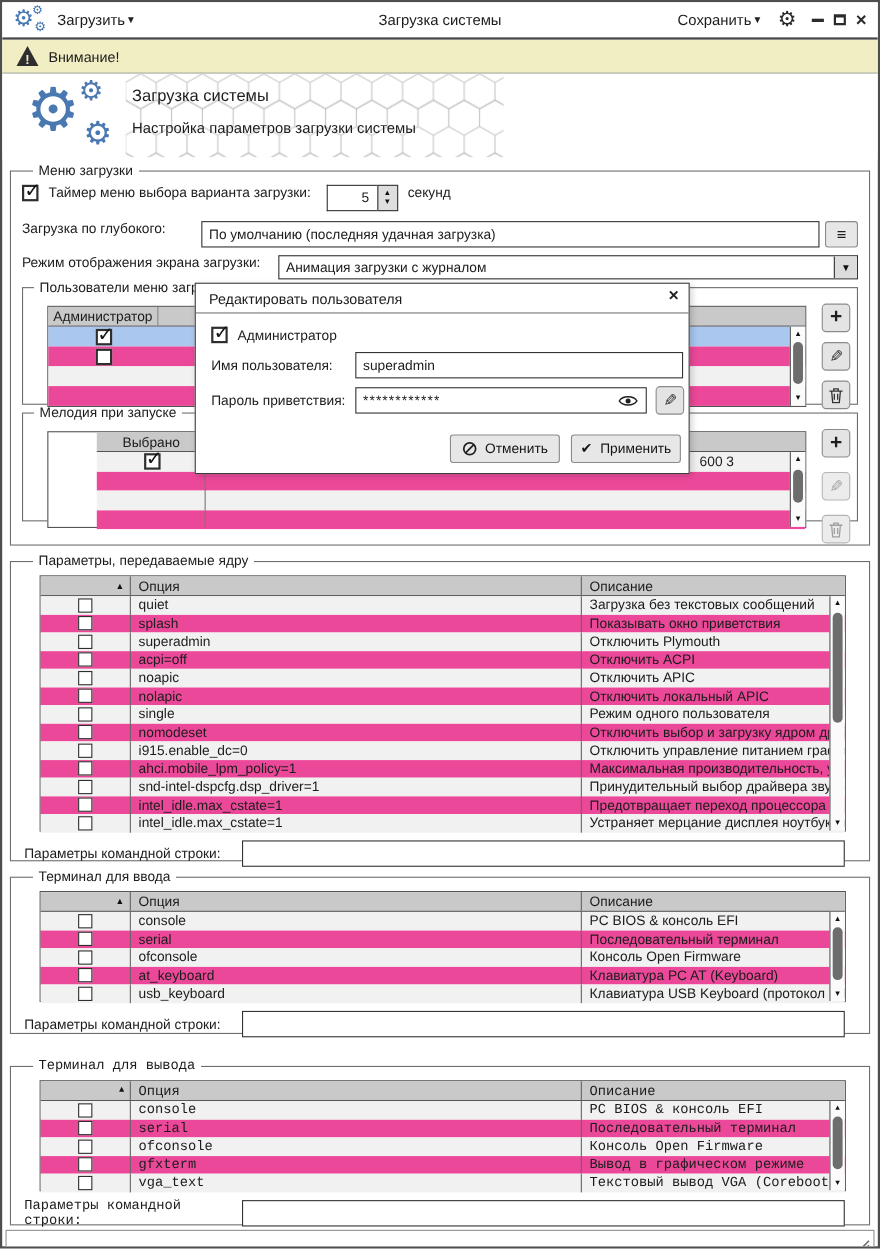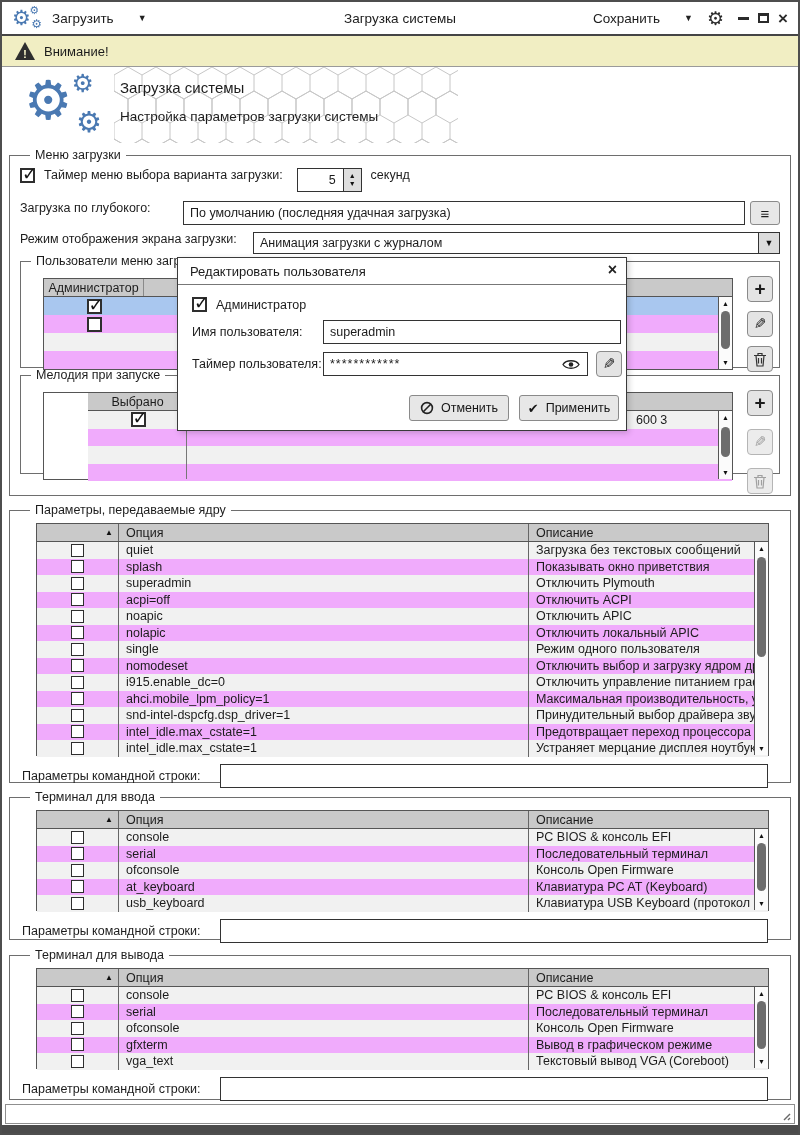--- a/index.html
+++ b/index.html
@@ -5,21 +5,21 @@
   * { box-sizing: border-box; margin: 0; padding: 0; }
   html,body { width: 800px; height: 1135px; }
   body {
     font-family: "Liberation Sans", "DejaVu Sans", sans-serif;
     font-size: 12.5px; color: #1c1c1c; background: #fff;
     border: 2px solid #4e4e4e; position: relative; overflow: hidden;
   }
   
   .titlebar { height: 34px; border-bottom: 2px solid #454545; display: flex; align-items: center; position: relative; background:#fff; }
   .tb-left { display:flex; align-items:center; gap:10px; padding-left:10px; }
-  .menu-btn { display:flex; align-items:center; gap:24px; font-size:13.5px; cursor:default; }
+  .menu-btn { display:flex; align-items:center; gap:1px; font-size:13.5px; cursor:default; }
   .caret { font-size:9px; color:#222; }
   .tb-center { position:absolute; left:0; right:0; text-align:center; font-size:13.5px; pointer-events:none; }
   .tb-right { margin-left:auto; display:flex; align-items:center; gap:14px; padding-right:10px; }
   .gear-glyph { color:#2b2b2b; font-size:19px; line-height:1; }
   .winctl { display:flex; align-items:center; gap:9px; }
   .ic-min { width:11px; height:3px; background:#2b2b2b; display:inline-block; }
   .ic-max { width:11px; height:10px; border:2px solid #2b2b2b; border-top-width:3px; display:inline-block; }
   .ic-close { font-size:17px; font-weight:bold; line-height:1; color:#2b2b2b; }
   
   .minilogo { position:relative; width:30px; height:26px; color:#4a79b2; }
@@ -41,21 +41,21 @@
   .apptitles { position:absolute; left:118px; top:12px; z-index:2; }
   .apptitle { font-size:15px; margin-bottom:13px; }
   .appsub { font-size:13.5px; }
   
   fieldset { border:1px solid #6e6e6e; margin:0 7px; padding:2px 10px 0; background:#fff; }
   legend { margin-left:10px; padding:0 5px; font-size:12.5px; }
   fieldset.inner { margin:0; }
   .fs-boot { margin-top:3px; height:348px; }
   .fs-params { margin-top:7px; height:280px; }
   .fs-termin { margin-top:7px; height:150px; }
-  .fs-termout { margin-top:8px; height:152px; }
+  .fs-termout { margin-top:22px; height:152px;font-family:Liberation Mono, monospace; }
   
   .cb { width:15px; height:15px; border:2px solid #2e2e2e; background:#fff; display:inline-block; position:relative; flex:none; }
   .cb.sm { width:13px; height:13px; border-width:1.5px; }
   .cb.checked::after { content:"✓"; position:absolute; left:0px; top:-7px; font-size:18px; font-weight:bold; color:#141414; }
   .row { display:flex; align-items:flex-start; }
   .r-timer { margin-top:4px; height:26px; }
   .r-timer label { margin-left:9px; }
   .spinner { display:flex; margin-left:14px; height:24px; }
   .spin-val { width:46px; border:1px solid #333; border-right:none; text-align:right; padding:4px 7px 0 0; background:#fff; }
   .spin-btns { width:19px; border:1px solid #333; background:#dedede; display:flex; flex-direction:column; align-items:center; justify-content:center; font-size:7px; line-height:1.15; color:#111; }
@@ -72,21 +72,21 @@
   
   .sub { position:relative; padding:0; }
   .fs-users { margin:10px 0 0 38px; height:114px; }
   .fs-melody { margin:12px 0 0 38px; height:106px; }
   .stable { position:absolute; left:22px; top:10px; width:calc(100% - 68px); border:1px solid #555; background:#fff; }
   .fs-users .stable { height:92px; }
   .fs-melody .stable { height:88px;padding-left:44px; }
   .thead { display:flex; background:#c9c9c9; border-bottom:1px solid #555; height:18px; align-items:center; }
   .u0 { width:100px; text-align:center; flex:none; }
   .thead .u0 { border-right:1px solid #8a8a8a; height:100%; padding-top:2px; }
-  .trow { display:flex; align-items:center; position:relative; background:#f0abfc; }
+  .trow { display:flex; align-items:center; position:relative; background:#ec4899; }
   .fs-users .trow { height:18px; }
   .fs-melody .trow { height:17.5px; }
   .trow.odd { background:#f1f1f1; }
   .trow.sel { background:#a9c7ef; }
   .trow .u0 { display:flex; align-items:center; justify-content:center; }
   .frag { position:absolute; left:548px; top:2px; white-space:nowrap; }
   .mel-div { position:absolute; left:142px; top:18px; bottom:0; width:1px; background:#777; }
   
   .vscroll { position:absolute; right:0; top:18px; bottom:0; width:14px; border-left:1px solid #555; background:#fbfbfb; }
   .sarrow { position:absolute; left:0; right:0; height:13px; display:flex; align-items:center; justify-content:center; font-size:7px; color:#111; }
@@ -571,21 +571,21 @@
   <div class="dlg-title">
     <span>Редактировать пользователя</span>
     <span class="dlg-close">×</span>
   </div>
   <div class="dlg-cbrow">
     <span class="cb checked"></span>
     <label>Администратор</label>
   </div>
   <div class="dlg-label lbl-name">Имя пользователя:</div>
   <div class="dlg-input in-name">superadmin</div>
-  <div class="dlg-label lbl-pass">Таймер пользователя:</div>
+  <div class="dlg-label lbl-pass">Пароль приветствия:</div>
   <div class="dlg-input in-pass">************</div>
   <svg class="eye" width="18" height="13" viewBox="0 0 18 13">
     <path d="M1 6.5C4 1.5 14 1.5 17 6.5C14 11.5 4 11.5 1 6.5Z" fill="none" stroke="#222" stroke-width="1.3"></path>
     <circle cx="9" cy="6.5" r="2.3" fill="#222"></circle>
   </svg>
   <div class="tool-btn pencil dlg-pencil">
       <span>✎</span>
     </div>
   <div class="dlg-btns">
     <div class="dlg-btn">

